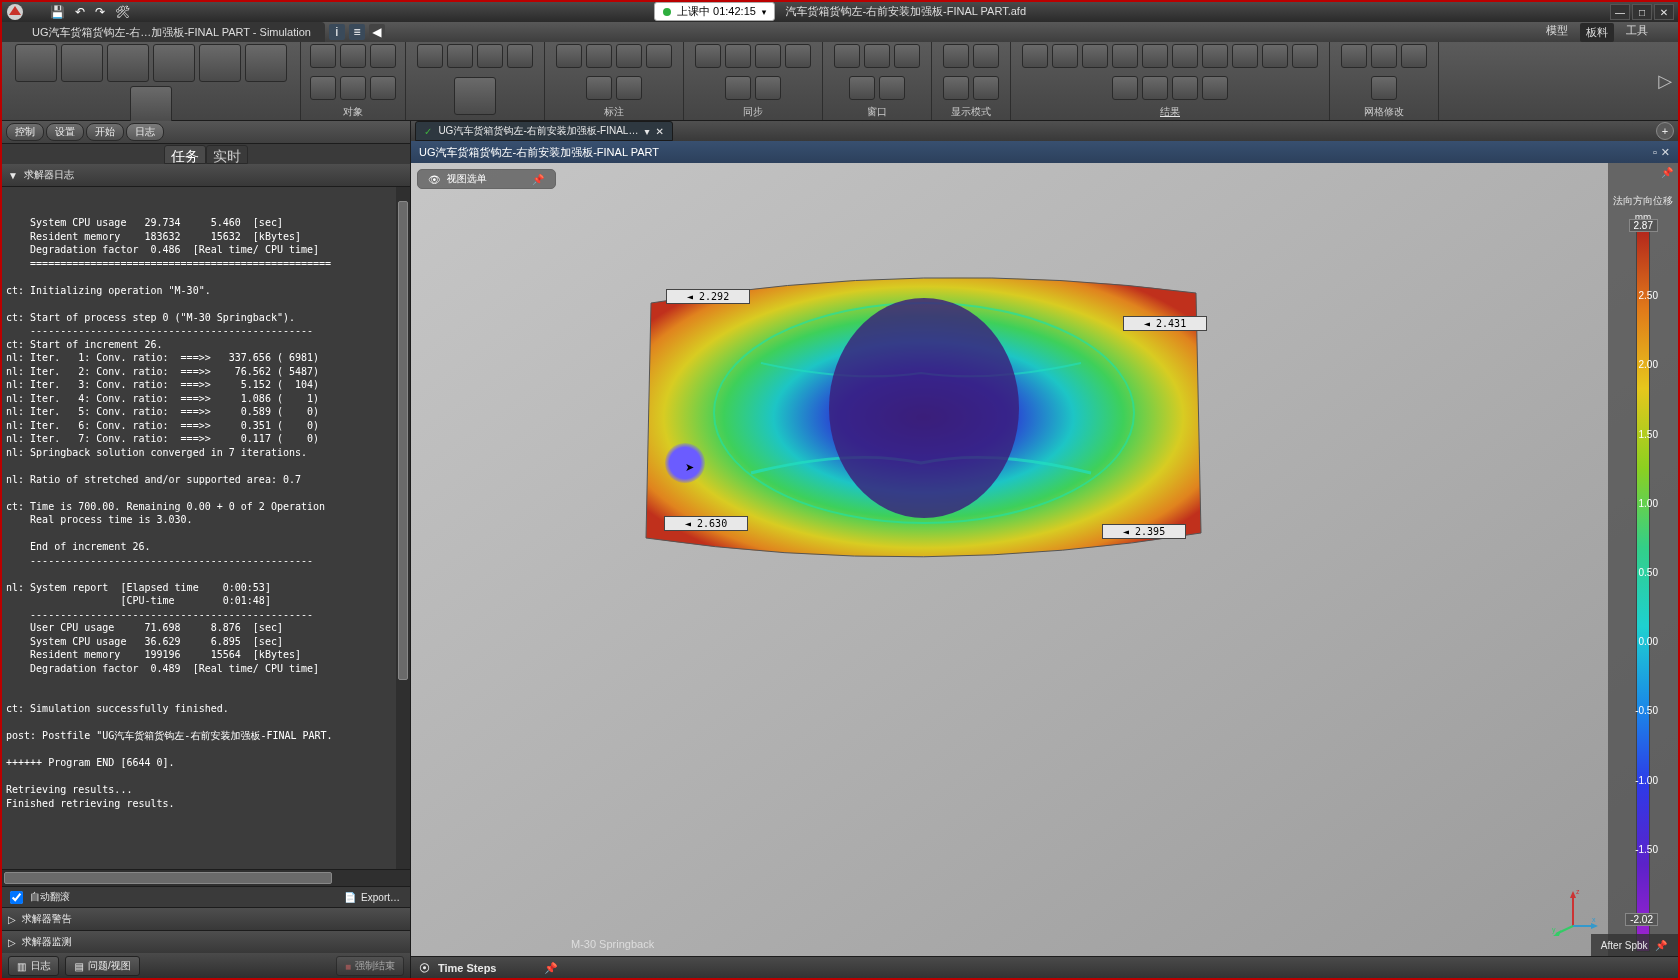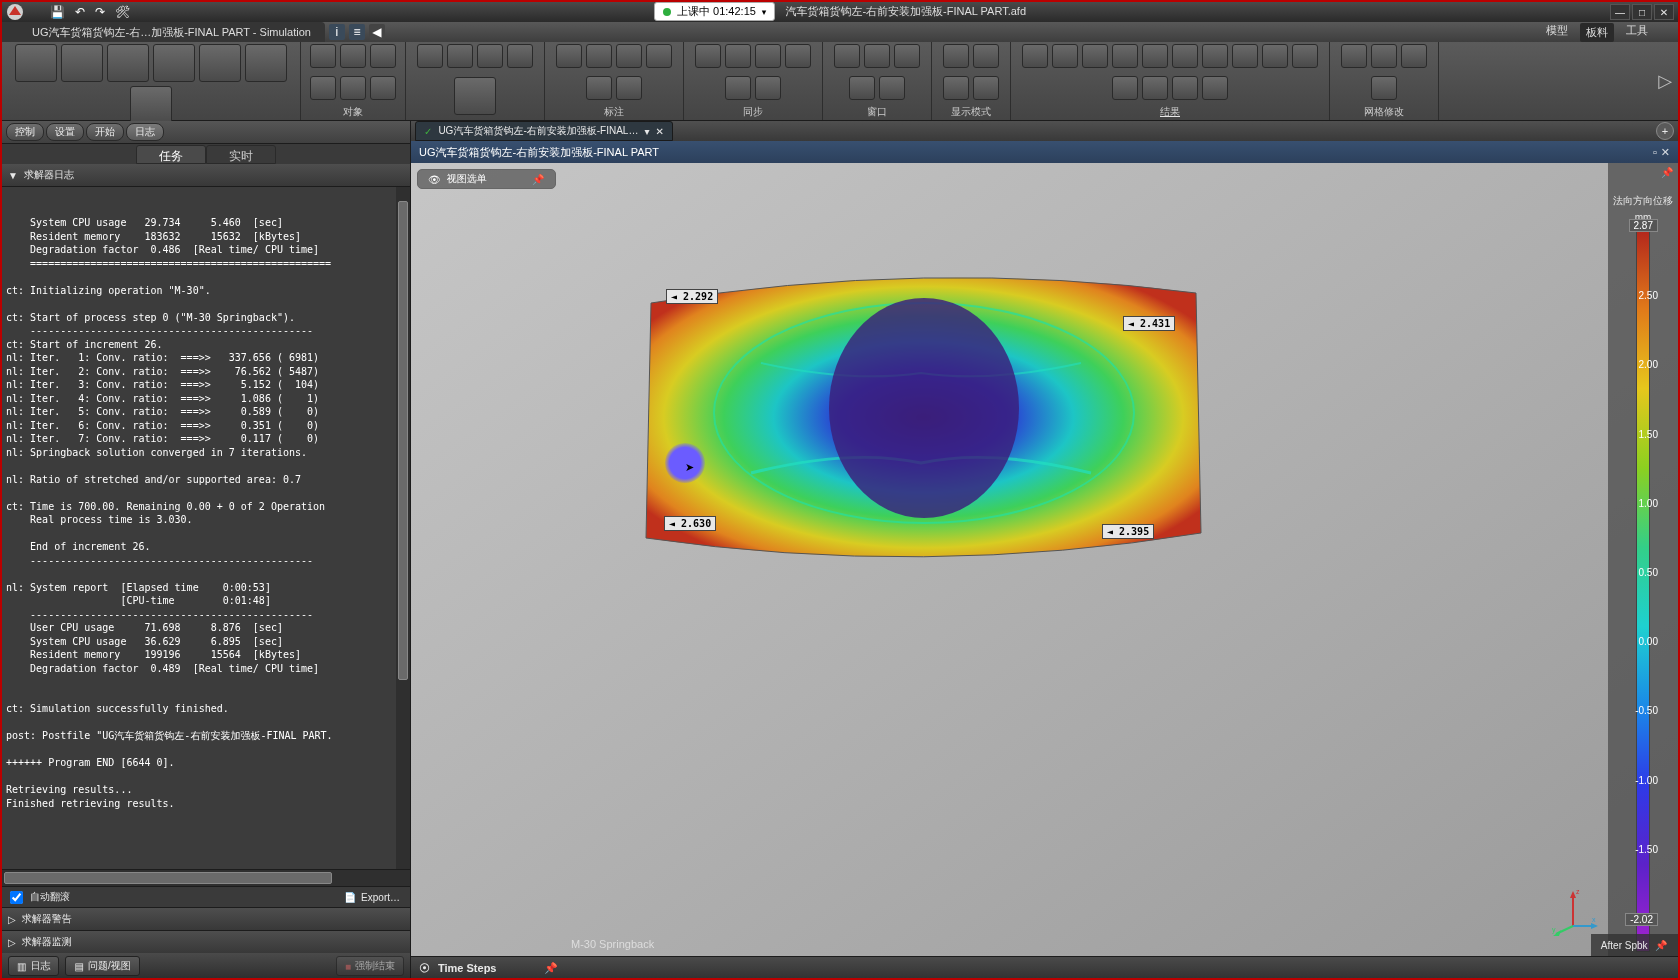--- a/index.html
+++ b/index.html
@@ -23,21 +23,21 @@
   .ribbon .icons{display:flex;flex-wrap:wrap;gap:4px;justify-content:center;flex:1;}
   .ribbon .lbl{font-size:10px;color:#ccc;padding:1px 0;}
   .ic{width:24px;height:22px;background:linear-gradient(#6a6a6a,#4a4a4a);border:1px solid #2a2a2a;border-radius:3px;display:inline-block;}
   .ic.big{width:40px;height:36px;}
   .split{display:flex;height:calc(100% - 20px - 20px - 78px);}
   .leftpane{width:408px;background:#3e3e3e;display:flex;flex-direction:column;border-right:1px solid #1c1c1c;}
   .lp-tabs{height:22px;background:linear-gradient(#565656,#404040);display:flex;align-items:center;gap:2px;padding:0 4px;border-bottom:1px solid #1c1c1c;}
   .btn{background:linear-gradient(#6e6e6e,#4b4b4b);border:1px solid #2a2a2a;border-radius:8px;padding:1px 8px;font-size:10px;color:#eee;}
   .btn.active{background:linear-gradient(#7a7a7a,#5a5a5a);}
   .lp-subtabs{height:20px;background:#3a3a3a;display:flex;justify-content:center;gap:0;}
-  .subt{padding:2px 22px;border:1px solid #2a2a2a;border-radius:3px 3px 0 0;margin-top:1px;font-size:12px;color:#ccc;}
+  .subt{padding:2px 6px;border:1px solid #2a2a2a;border-radius:3px 3px 0 0;margin-top:1px;font-size:14px;color:#ccc;}
   .subt.active{background:#4a4a4a;color:#fff;}
   .lp-header{height:18px;background:linear-gradient(#4e4e4e,#383838);padding:2px 6px;border-bottom:1px solid #1c1c1c;font-size:10px;display:flex;align-items:center;gap:6px;}
   .lp-log{flex:1;overflow:auto;font-family:Consolas,monospace;font-size:10px;line-height:1.35;color:#ffffff;padding:2px 4px;white-space:pre;background:#3c3c3c;position:relative;}
   .scroller{position:absolute;right:0;top:0;width:14px;height:100%;background:#2f2f2f;display:flex;flex-direction:column;}
   .thumb{background:#6a6a6a;border:1px solid #888;border-radius:2px;margin:14px 2px 0;height:70%;}
   .lp-foot{border-top:1px solid #1c1c1c;}
   .auto{height:20px;background:#3a3a3a;display:flex;align-items:center;padding:0 4px;font-size:10px;gap:4px;}
   .export{margin-left:auto;display:flex;align-items:center;gap:4px;padding:0 6px;}
   .acc{height:22px;background:linear-gradient(#4e4e4e,#383838);display:flex;align-items:center;padding:0 6px;border-top:1px solid #1c1c1c;font-size:10px;gap:6px;}
   .bottombar{height:26px;background:linear-gradient(#4a4a4a,#2e2e2e);display:flex;align-items:center;padding:0 6px;gap:6px;}
@@ -53,21 +53,21 @@
   .legendcol{position:absolute;right:0;top:0;width:70px;height:100%;background:rgba(70,70,70,.7);padding:4px;box-sizing:border-box;display:flex;flex-direction:column;align-items:center;font-size:10px;}
   .legendcol .title{font-size:10px;margin:16px 0 4px;text-align:center;}
   .legendcol .unit{margin-bottom:6px;}
   .legendbar{width:12px;flex:1;background:linear-gradient(to bottom,#b3261c 0%,#e07a1a 11%,#e6c71c 22%,#8cd020 33%,#33cf88 44%,#1ed0d0 55%,#1a8ae8 66%,#2e3ae8 77%,#5c22c9 88%,#a522d0 100%);border:1px solid #444;}
   .legendvals{position:absolute;right:20px;top:56px;bottom:30px;display:flex;flex-direction:column;justify-content:space-between;align-items:flex-end;font-size:10px;color:#fff;}
   .legendvals .box{background:#555;border:1px solid #888;padding:0 4px;}
   .triad{position:absolute;right:80px;bottom:20px;width:50px;height:50px;}
   .triad svg{width:50px;height:50px;}
   .viz{position:absolute;left:230px;top:100px;width:565px;height:310px;}
   .viz svg{width:100%;height:100%;}
-  .callout{position:absolute;background:#e8e8e8;color:#000;border:1px solid #444;font-family:Consolas,monospace;font-size:10px;padding:1px 4px;font-weight:bold;}
+  .callout{position:absolute;background:#e8e8e8;color:#000;border:1px solid #444;font-family:Consolas,monospace;font-size:10px;padding:1px 20px;}
   .cursorpoint{position:absolute;left:254px;top:280px;width:40px;height:40px;}
   .cursorpoint .halo{width:40px;height:40px;border-radius:50%;background:radial-gradient(circle,#6b5cff 0%,#6b5cff 55%,rgba(107,92,255,0) 75%);}
   .cursorpoint .arrow{position:absolute;left:20px;top:18px;font-size:11px;color:#000;}
   .simstatus{position:absolute;left:160px;bottom:6px;font-size:11px;color:#ddd;}
   .afterpanel{position:absolute;right:0;bottom:0;height:22px;background:rgba(50,50,50,.8);display:flex;align-items:center;padding:0 10px;font-size:10px;gap:8px;}
   .timesteps{height:22px;background:linear-gradient(#4a4a4a,#323232);display:flex;align-items:center;padding:0 8px;font-size:11px;gap:8px;border-top:1px solid #1c1c1c;}
   .plusround{margin-left:auto;width:16px;height:16px;border-radius:50%;background:#5a5a5a;border:1px solid #888;display:flex;align-items:center;justify-content:center;}
   .hscroll{height:16px;background:#2f2f2f;border-top:1px solid #1c1c1c;position:relative;}
   .hscroll .hthumb{position:absolute;left:2px;top:2px;height:10px;width:80%;background:#6a6a6a;border:1px solid #888;border-radius:2px;}
   .glyph{color:#fff;font-size:12px;display:flex;align-items:center;justify-content:center;}

